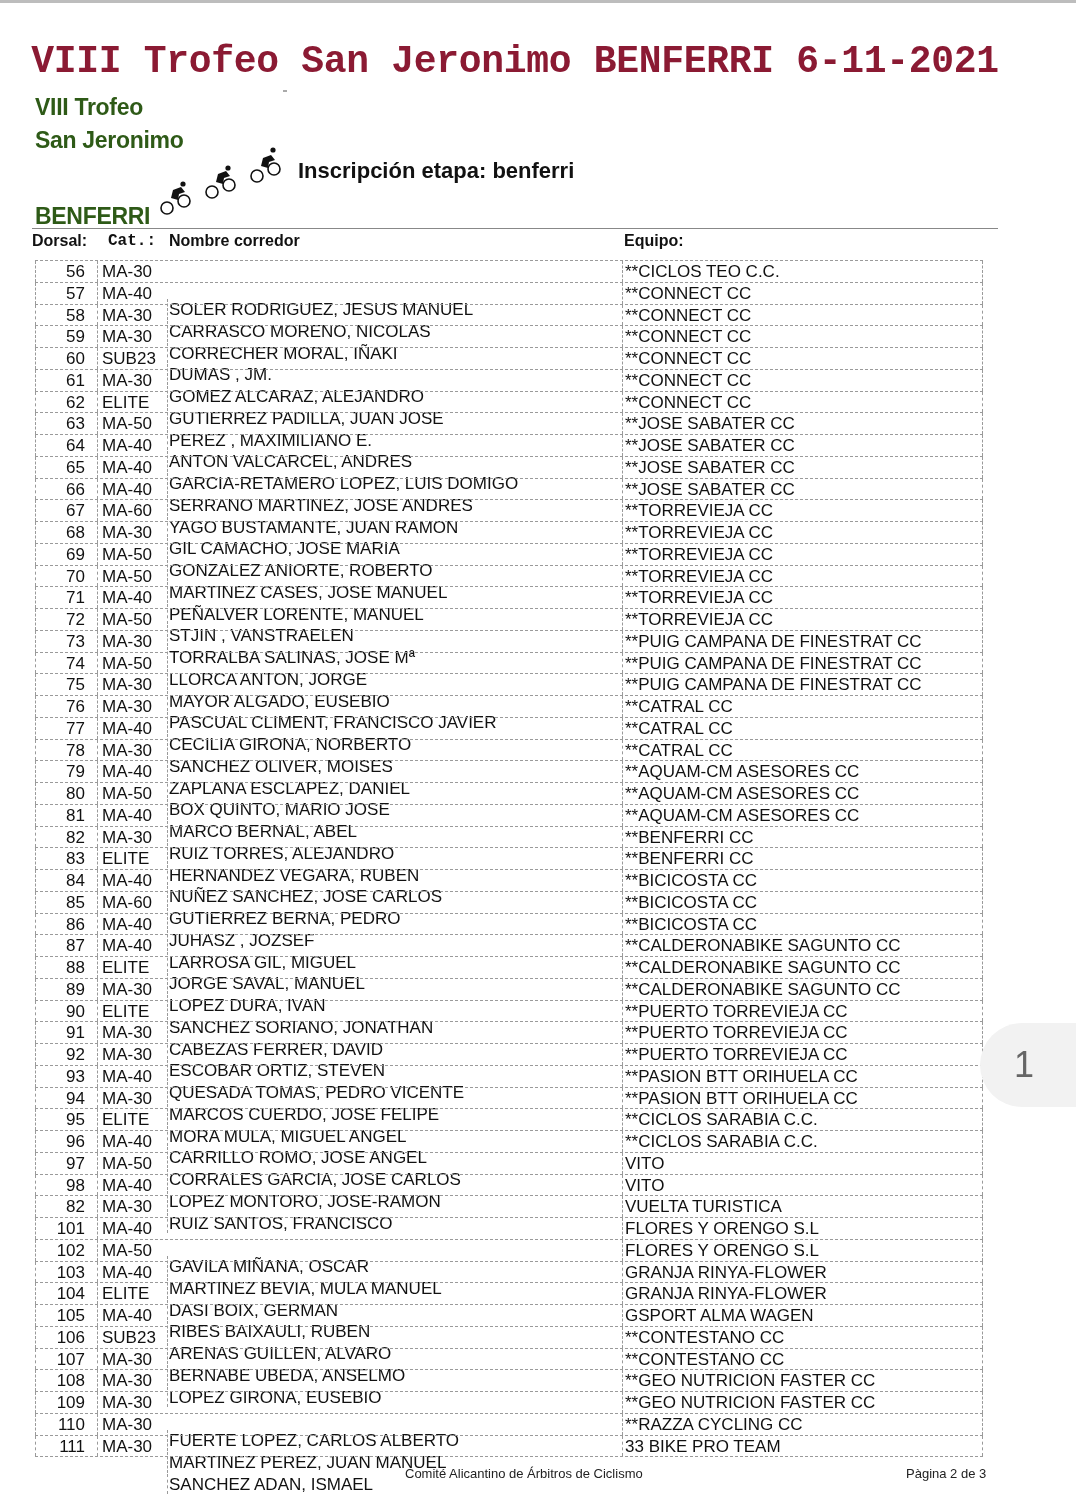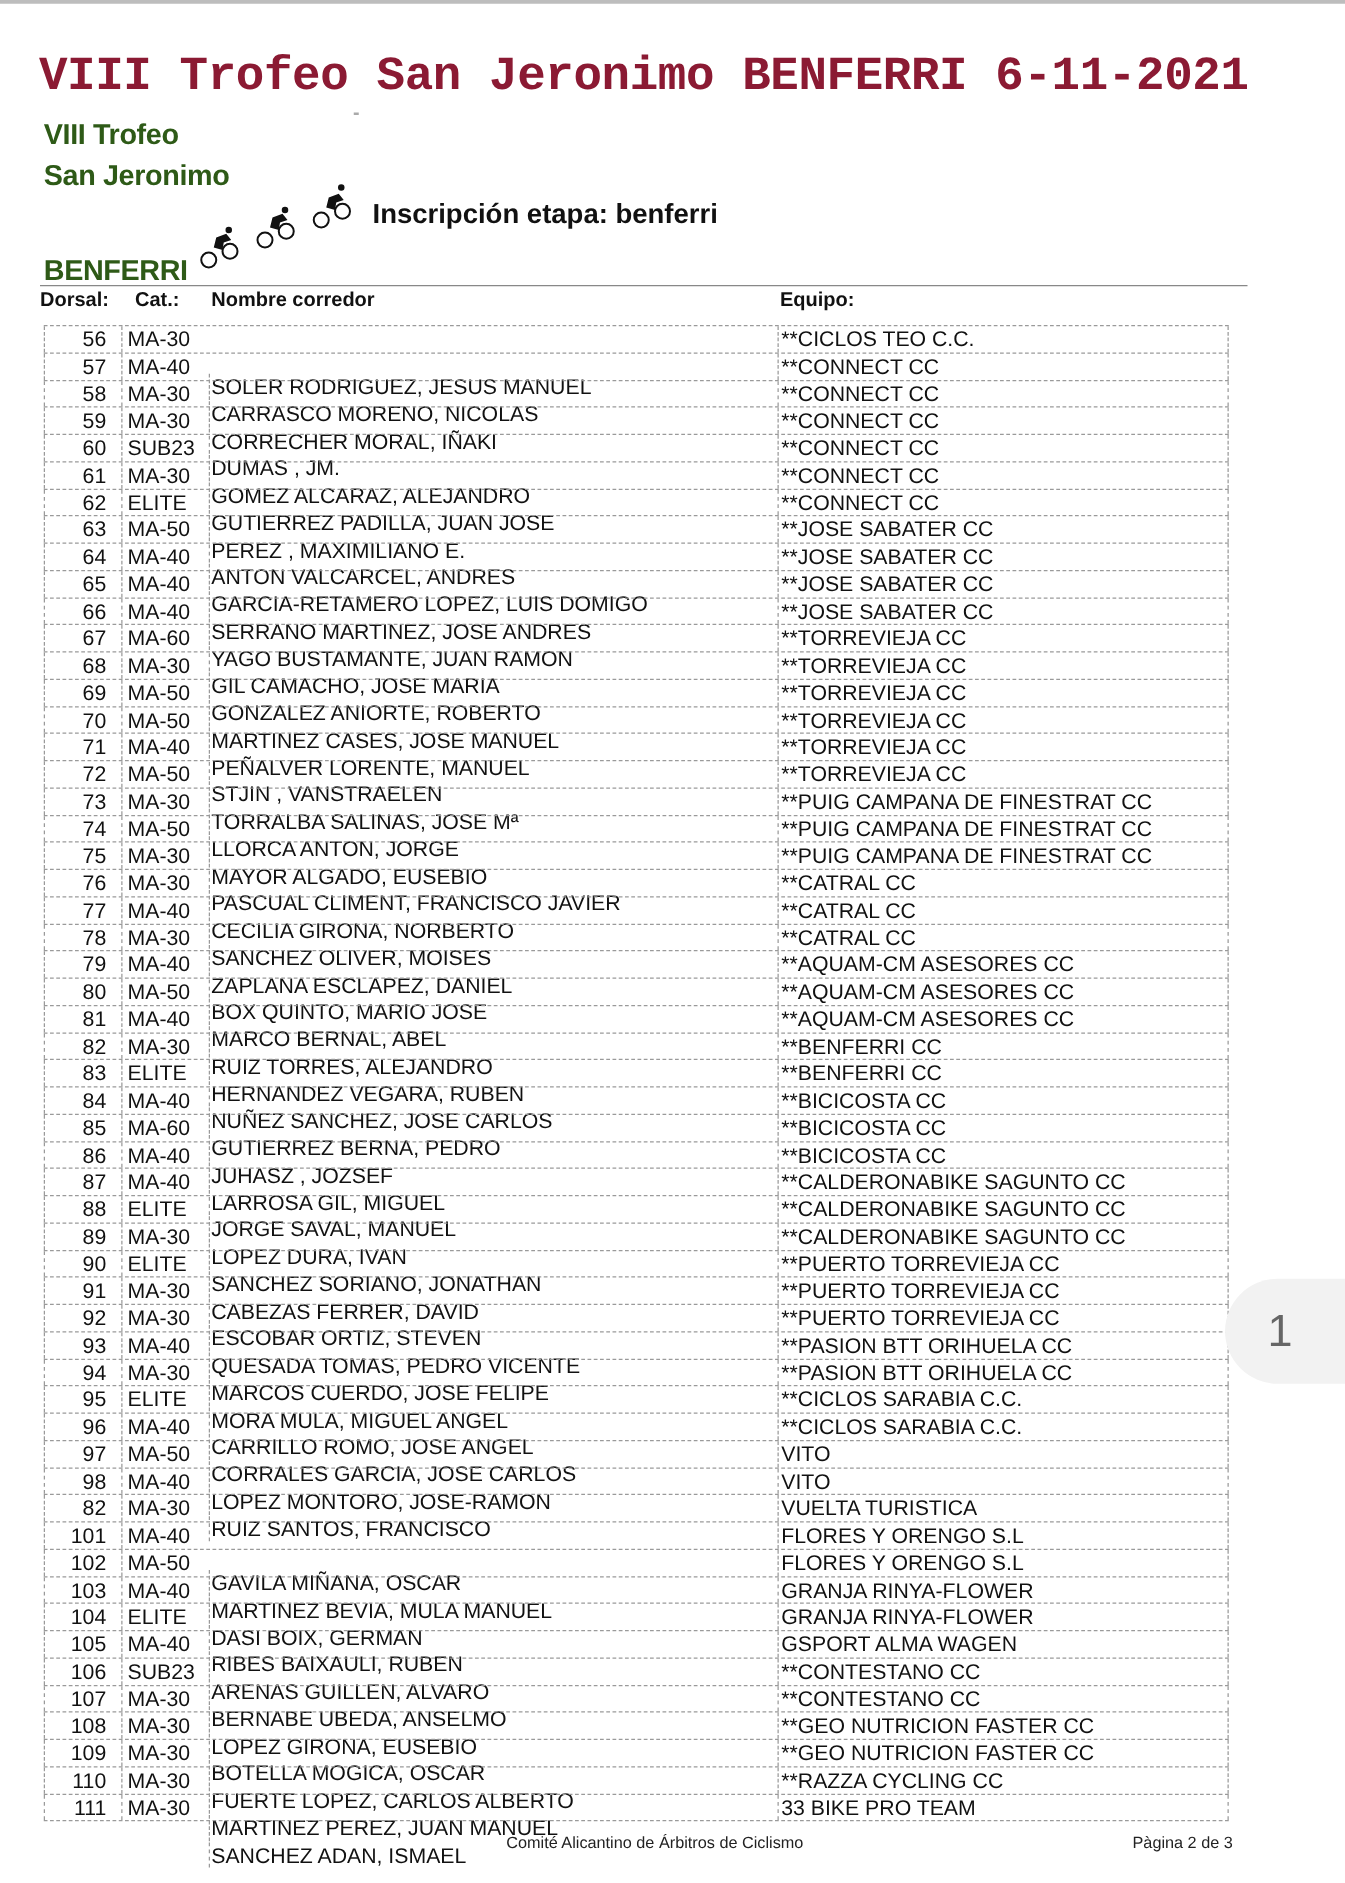--- a/index.html
+++ b/index.html
@@ -27,21 +27,21 @@
 
     .subtitle {
       position: absolute; left: 298px; top: 158px; font-weight: bold; font-size: 22px; color: #111;
     }
 
     .header-rule { position: absolute; left: 32px; top: 228px; width: 966px; height: 1px; background: #888; }
 
     .col-headers { position: absolute; left: 32px; top: 232px; height: 20px; width: 960px; font-weight: bold; font-size: 16px; }
     .col-headers span { position: absolute; top: 0; white-space: nowrap; }
     .h-dorsal { left: 0; }
-    .h-cat { left: 76px; }
+    .h-cat { left: 76px; font-family: Liberation Mono, monospace; }
     .h-name { left: 137px; }
     .h-team { left: 592px; }
 
     .table { position: absolute; left: 35px; top: 260px; width: 948px; border-top: 1px dashed #9a9a9a; }
     .row {
       position: relative; height: 21.75px; border-bottom: 1px dashed #9a9a9a;
       font-size: 17px; line-height: 21px; white-space: nowrap;
     }
     .row span { position: absolute; top: 0; height: 100%; }
     .c-dorsal { left: 0; width: 62px; text-align: right; padding-right: 12px; border-left: 1px dashed #9a9a9a; }
@@ -403,21 +403,20 @@
     </div>
     <div class="row">
       <span class="c-dorsal">107</span>
       <span class="c-cat">MA-30</span>
       <span class="c-name">LOPEZ GIRONA, EUSEBIO</span>
       <span class="c-team">**CONTESTANO CC</span>
     </div>
     <div class="row">
       <span class="c-dorsal">108</span>
       <span class="c-cat">MA-30</span>
-      <span class="c-name">BOTELLA MOGICA, OSCAR</span>
       <span class="c-team">**GEO NUTRICION FASTER CC</span>
     </div>
     <div class="row">
       <span class="c-dorsal">109</span>
       <span class="c-cat">MA-30</span>
       <span class="c-name">FUERTE LOPEZ, CARLOS ALBERTO</span>
       <span class="c-team">**GEO NUTRICION FASTER CC</span>
     </div>
     <div class="row">
       <span class="c-dorsal">110</span>

